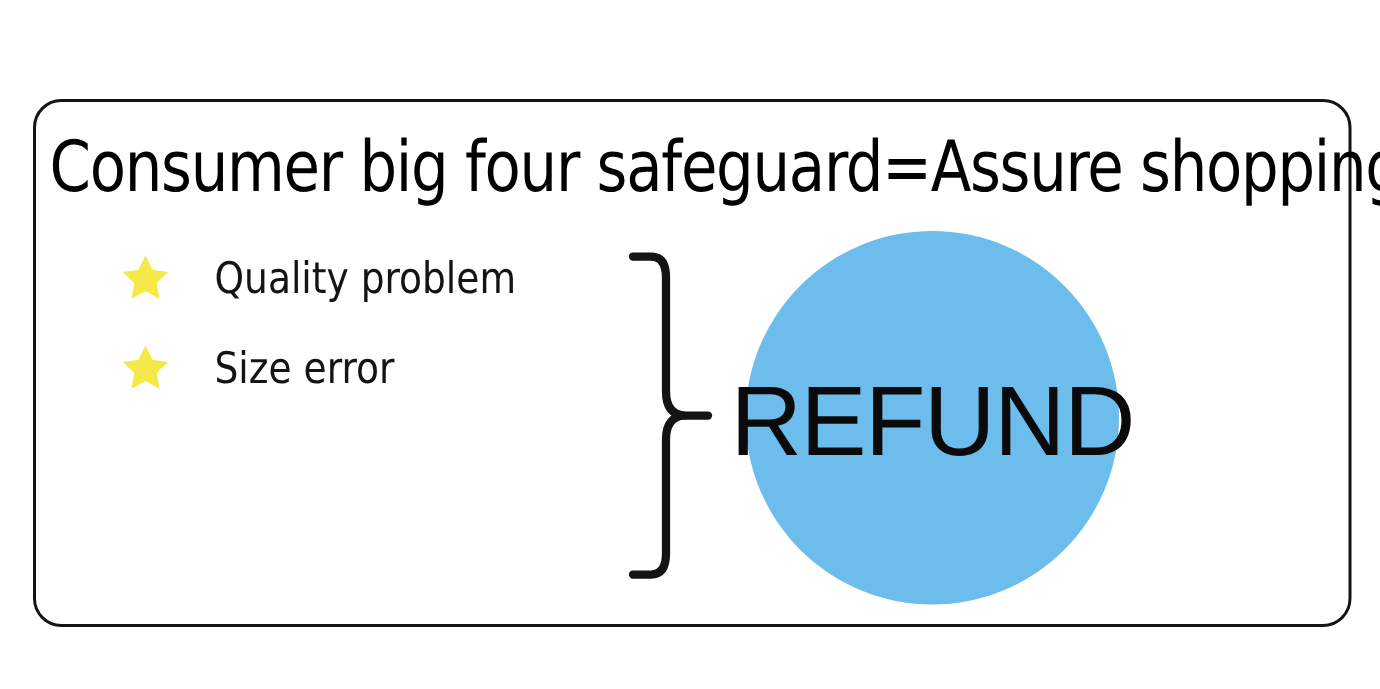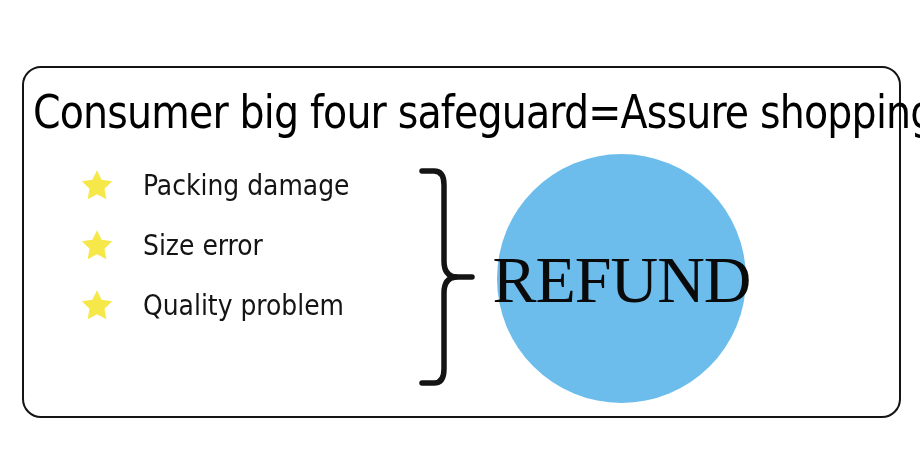--- a/index.html
+++ b/index.html
@@ -86,60 +86,54 @@
     top: 154px;
     width: 249px;
     height: 249px;
     border-radius: 50%;
     background: #6CBDEC;
     display: flex;
     align-items: center;
     justify-content: center;
   }
   .refund-text {
-    font-family: Liberation Serif, serif;
+    font-family: Liberation Sans, sans-serif;
     font-size: 66px;
     line-height: 66px;
     font-weight: 400;
     color: #0a0a0a;
     letter-spacing: -1px;
     white-space: nowrap;
     margin-top: 2px;
   }
 </style>
 </head>
 <body>
 
 <div class="canvas">
 
   <div class="frame"></div>
 
   <div class="title">Consumer big four safeguard=Assure shopping</div>
 
   <div class="list">
 
+
     <div class="list-item">
       <svg class="star-icon" viewBox="0 0 24 24">
         <polygon points="12,1.6 15.3,8.3 22.7,9.4 17.3,14.6 18.6,22 12,18.5 5.4,22 6.7,14.6 1.3,9.4 8.7,8.3" fill="#F7E84A"></polygon>
       </svg>
-      <span class="item-label">Packing damage</span>
+      <span class="item-label">Quality problem</span>
     </div>
 
     <div class="list-item">
       <svg class="star-icon" viewBox="0 0 24 24">
         <polygon points="12,1.6 15.3,8.3 22.7,9.4 17.3,14.6 18.6,22 12,18.5 5.4,22 6.7,14.6 1.3,9.4 8.7,8.3" fill="#F7E84A"></polygon>
       </svg>
       <span class="item-label">Size error</span>
-    </div>
-
-    <div class="list-item">
-      <svg class="star-icon" viewBox="0 0 24 24">
-        <polygon points="12,1.6 15.3,8.3 22.7,9.4 17.3,14.6 18.6,22 12,18.5 5.4,22 6.7,14.6 1.3,9.4 8.7,8.3" fill="#F7E84A"></polygon>
-      </svg>
-      <span class="item-label">Quality problem</span>
     </div>
 
 
   </div>
 
   <svg class="brace" viewBox="0 0 58 218">
     <path d="M4 3 L16 3 Q26 3 26 17 L26 93 Q26 108 38 109 Q26 110 26 125 L26 201 Q26 215 16 215 L4 215" fill="none" stroke="#141414" stroke-width="5.5" stroke-linecap="round" stroke-linejoin="round"></path>
     <line x1="37" y1="109" x2="54" y2="109" stroke="#141414" stroke-width="5.5" stroke-linecap="round"></line>
   </svg>
 

